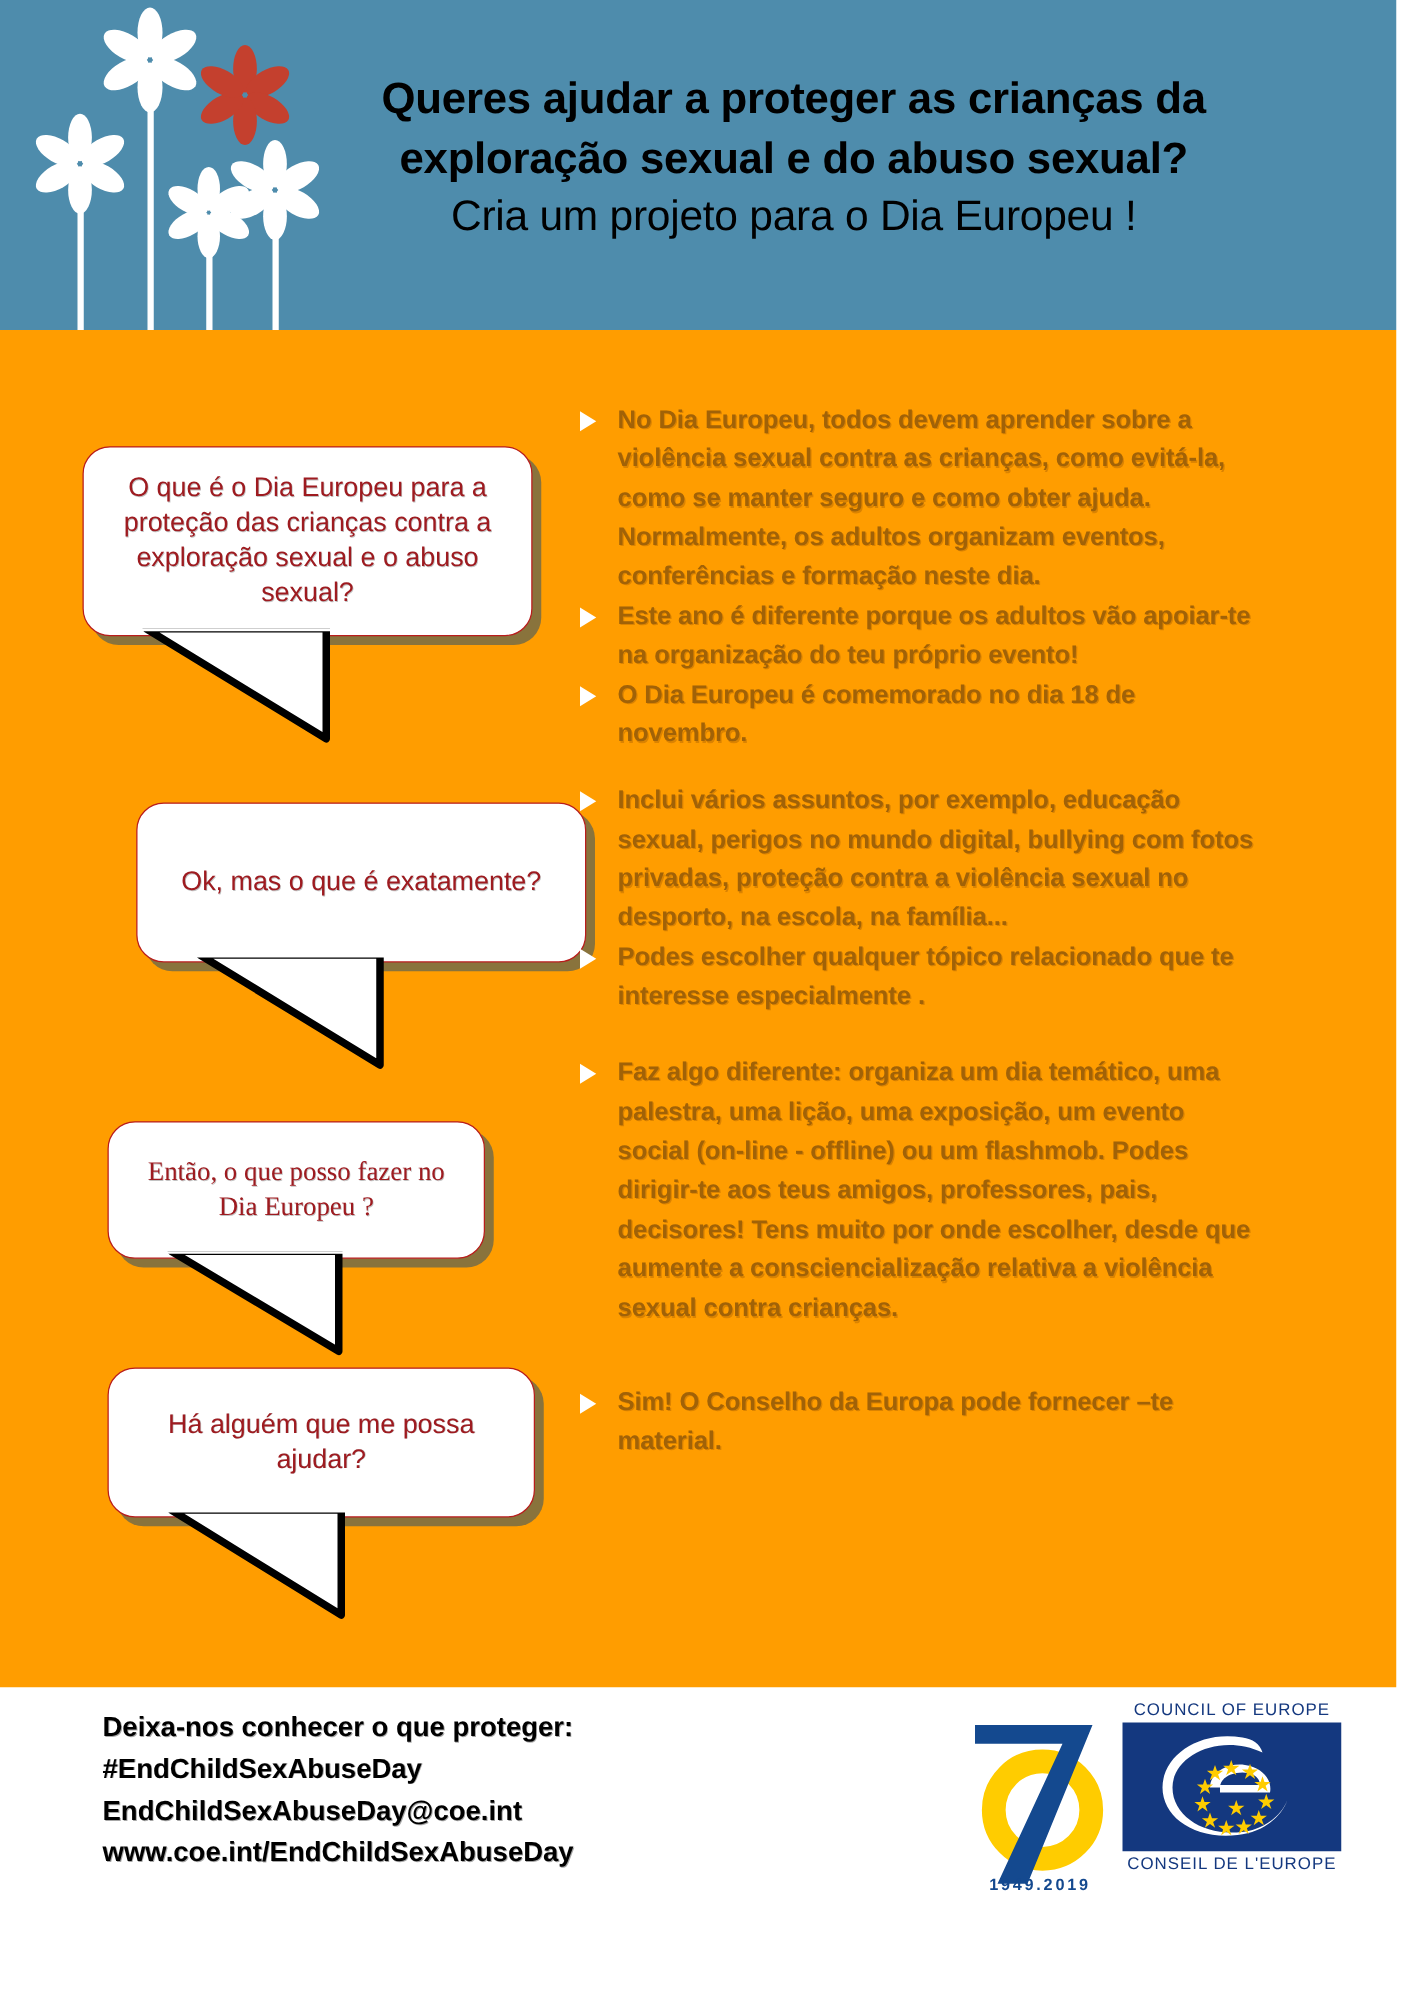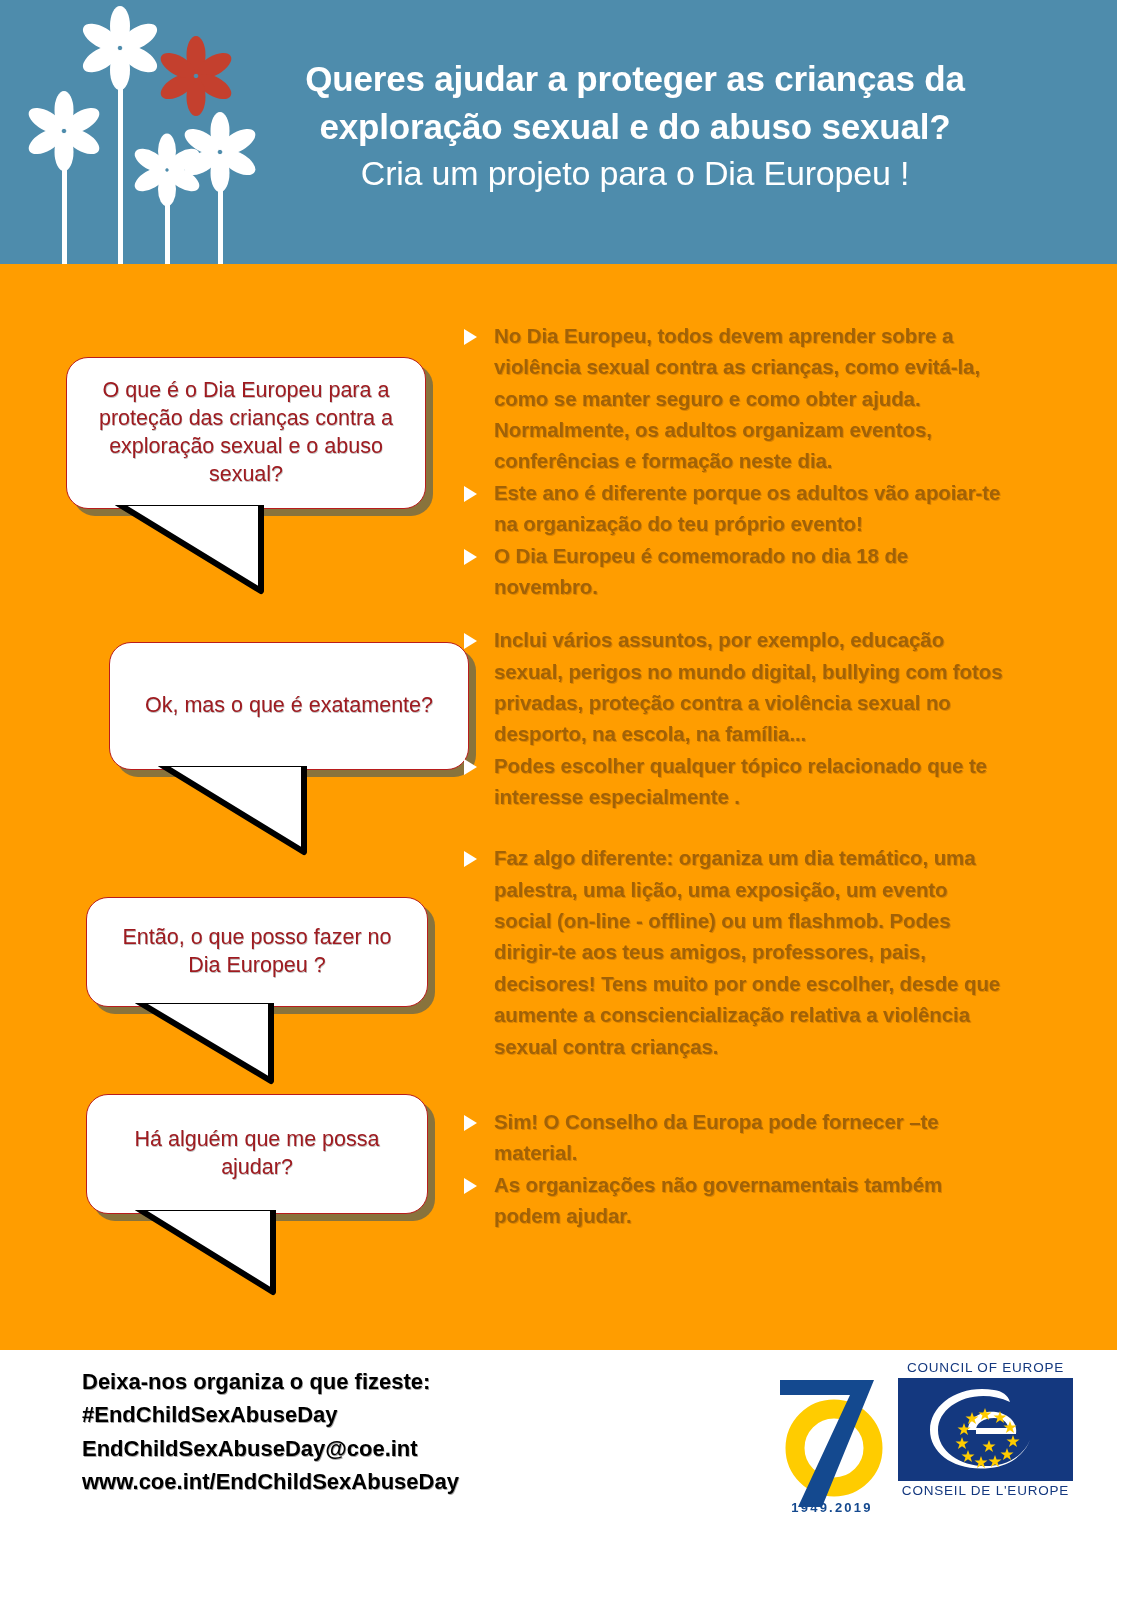--- a/index.html
+++ b/index.html
@@ -36,21 +36,21 @@
     height: 264px;
   }
   .header-titles {
     position: absolute;
     left: 255px;
     top: 55px;
     width: 760px;
     text-align: center;
   }
   .title-line {
-    color: #ffffff;
+    color: #000000;
     font-size: 35px;
     line-height: 1.36;
     letter-spacing: -0.2px;
     white-space: nowrap;
   }
   .title-line.bold { font-weight: bold; }
   .title-line.light { font-weight: normal; font-size: 34px; }
 
   
   .body-panel {
@@ -257,21 +257,21 @@
     <div class="bubble-box" style="width:360px; height:128px;">
       <div class="bubble-text">Ok, mas o que é exatamente?</div>
       <svg class="bubble-tail" viewBox="0 0 180 95">
         <polygon points="6,0 150,88 150,0" fill="#ffffff" stroke="#000000" stroke-width="6" stroke-linejoin="round"></polygon>
         <rect x="0" y="-12" width="175" height="14" fill="#ffffff"></rect>
       </svg>
     </div>
   </div>
 
   <div class="bubble" style="left:86px; top:897px; width:342px;">
-    <div class="bubble-box" style="width:342px; height:110px;">
+    <div class="bubble-box" style="width:302px; height:110px;font-family:Liberation Serif, serif;">
       <div class="bubble-text">Então, o que posso fazer no Dia Europeu ?</div>
       <svg class="bubble-tail" viewBox="0 0 180 95">
         <polygon points="6,0 140,80 140,0" fill="#ffffff" stroke="#000000" stroke-width="6" stroke-linejoin="round"></polygon>
         <rect x="0" y="-12" width="165" height="14" fill="#ffffff"></rect>
       </svg>
     </div>
   </div>
 
   <div class="bubble" style="left:86px; top:1094px; width:342px;">
     <div class="bubble-box" style="width:342px; height:120px;justify-content:flex-end;">
@@ -316,32 +316,28 @@
         <span class="bullet-marker"></span>
         <span>Faz algo diferente: organiza um dia temático, uma palestra, uma lição, uma exposição, um evento social (on-line - offline) ou um flashmob. Podes dirigir-te aos teus amigos, professores, pais, decisores! Tens muito por onde escolher, desde que aumente a consciencialização relativa a violência sexual contra crianças.</span>
       </div>
     </div>
 
     <div class="bullet-group" style="margin-top:44px;">
       <div class="bullet-item">
         <span class="bullet-marker"></span>
         <span>Sim! O Conselho da Europa pode fornecer –te material.</span>
       </div>
-      <div class="bullet-item">
-        <span class="bullet-marker"></span>
-        <span>As organizações não governamentais também podem ajudar.</span>
-      </div>
     </div>
 
   </div>
 
   <div class="footer"></div>
 
   <div class="footer-text">
-    <div>Deixa-nos organiza o que fizeste:</div>
+    <div>Deixa-nos conhecer o que proteger:</div>
     <div>#EndChildSexAbuseDay</div>
     <div>EndChildSexAbuseDay@coe.int</div>
     <div>www.coe.int/EndChildSexAbuseDay</div>
   </div>
 
   <svg class="logo-70" viewBox="0 0 140 155">
 
     <circle cx="72" cy="86" r="39" fill="none" stroke="#FFCC00" stroke-width="19"></circle>
 
     <path d="M18 18 L112 18 L60 145 L36 145 L88 33 L18 33 Z" fill="#14498F"></path>

